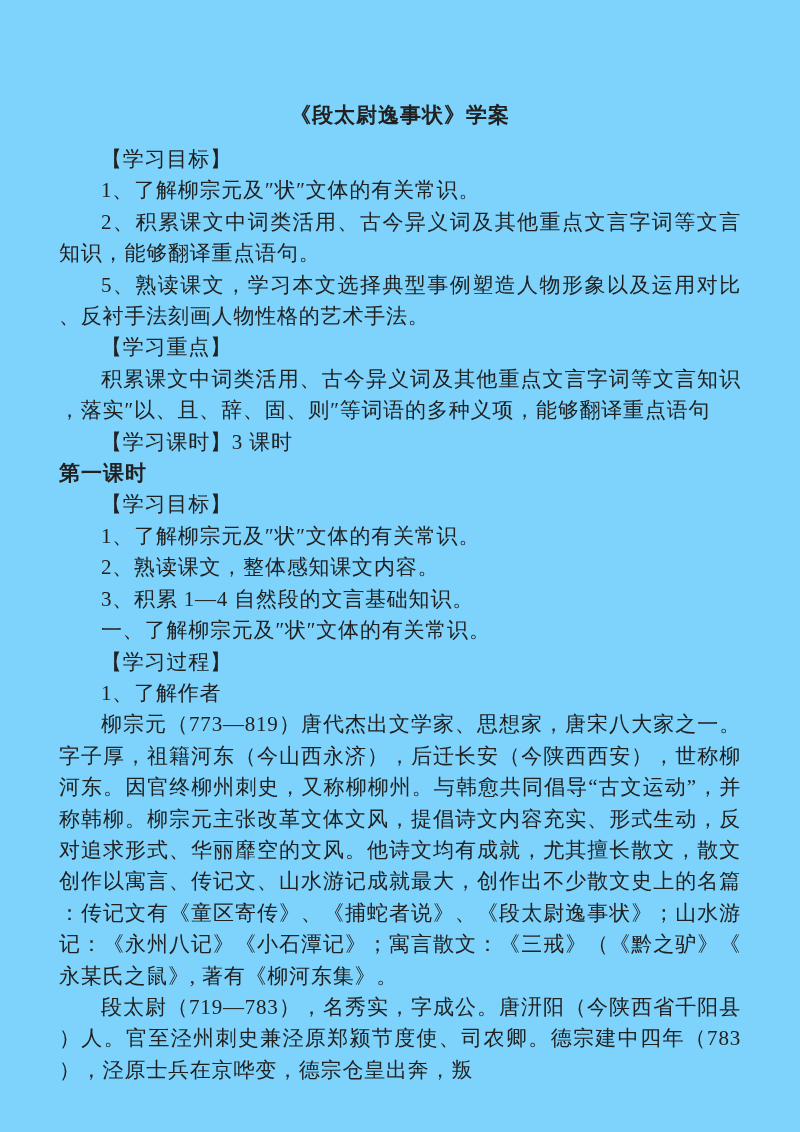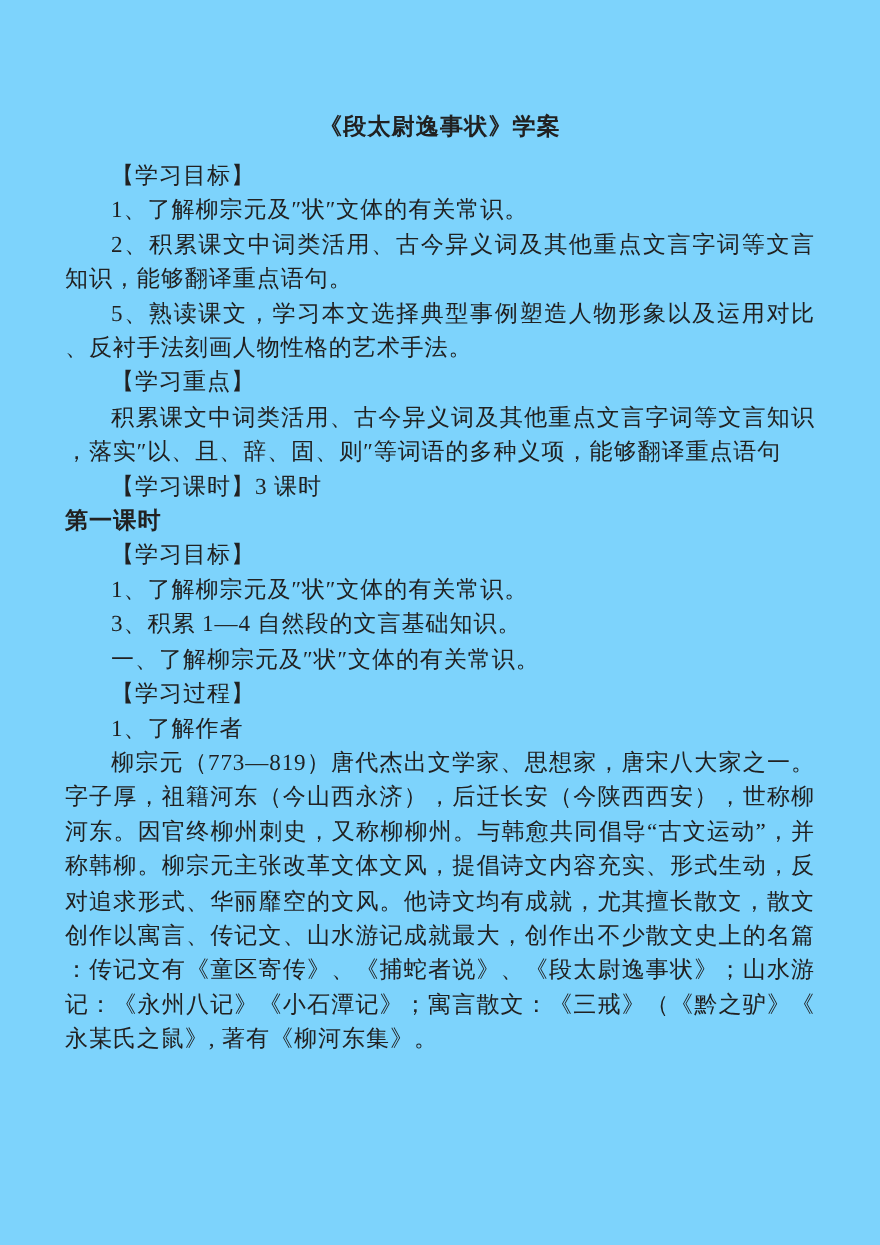--- a/index.html
+++ b/index.html
@@ -55,19 +55,21 @@
       <p class="para">【学习目标】</p>
       <p class="para">1、了解柳宗元及″状″文体的有关常识。</p>
       <p class="para">2、积累课文中词类活用、古今异义词及其他重点文言字词等文言知识，能够翻译重点语句。</p>
       <p class="para">5、熟读课文，学习本文选择典型事例塑造人物形象以及运用对比、反衬手法刻画人物性格的艺术手法。</p>
       <p class="para">【学习重点】</p>
       <p class="para">积累课文中词类活用、古今异义词及其他重点文言字词等文言知识，落实″以、且、辞、固、则″等词语的多种义项，能够翻译重点语句</p>
       <p class="para">【学习课时】3 课时</p>
       <p class="para center-bold">第一课时</p>
       <p class="para">【学习目标】</p>
       <p class="para">1、了解柳宗元及″状″文体的有关常识。</p>
+      <p class="para">2、熟读课文，整体感知课文内容。</p>
       <p class="para">3、积累 1—4 自然段的文言基础知识。</p>
       <p class="para">一、了解柳宗元及″状″文体的有关常识。</p>
       <p class="para">【学习过程】</p>
       <p class="para">1、了解作者</p>
       <p class="para">柳宗元（773—819）唐代杰出文学家、思想家，唐宋八大家之一。字子厚，祖籍河东（今山西永济），后迁长安（今陕西西安），世称柳河东。因官终柳州刺史，又称柳柳州。与韩愈共同倡导“古文运动”，并称韩柳。柳宗元主张改革文体文风，提倡诗文内容充实、形式生动，反对追求形式、华丽靡空的文风。他诗文均有成就，尤其擅长散文，散文创作以寓言、传记文、山水游记成就最大，创作出不少散文史上的名篇：传记文有《童区寄传》、《捕蛇者说》、《段太尉逸事状》；山水游记：《永州八记》《小石潭记》；寓言散文：《三戒》（《黔之驴》《永某氏之鼠》, 著有《柳河东集》。</p>
+      <p class="para">段太尉（719—783），名秀实，字成公。唐汧阳（今陕西省千阳县）人。官至泾州刺史兼泾原郑颍节度使、司农卿。德宗建中四年（783），泾原士兵在京哗变，德宗仓皇出奔，叛</p>
     </div>
 </div>
 
 </body></html>

